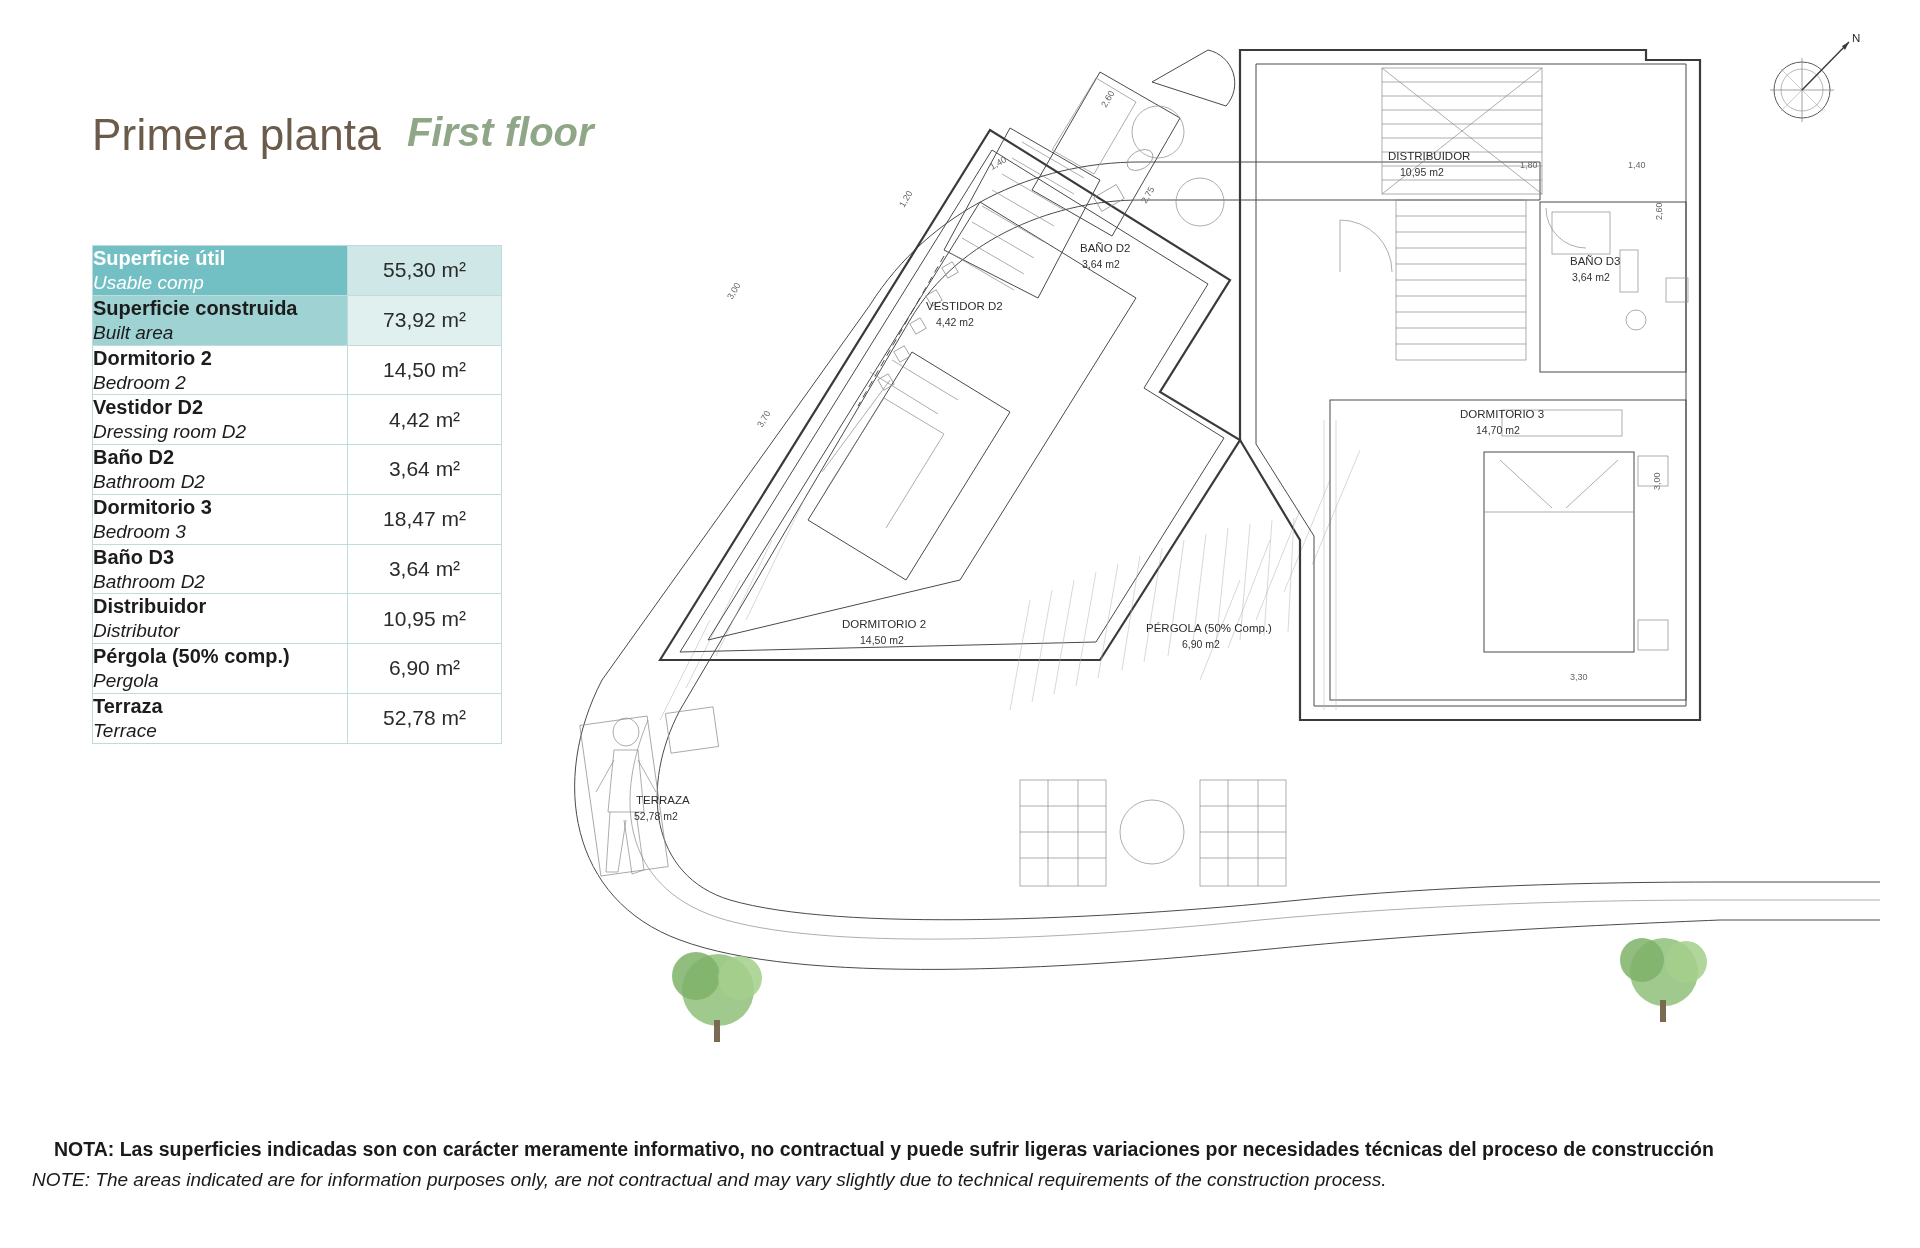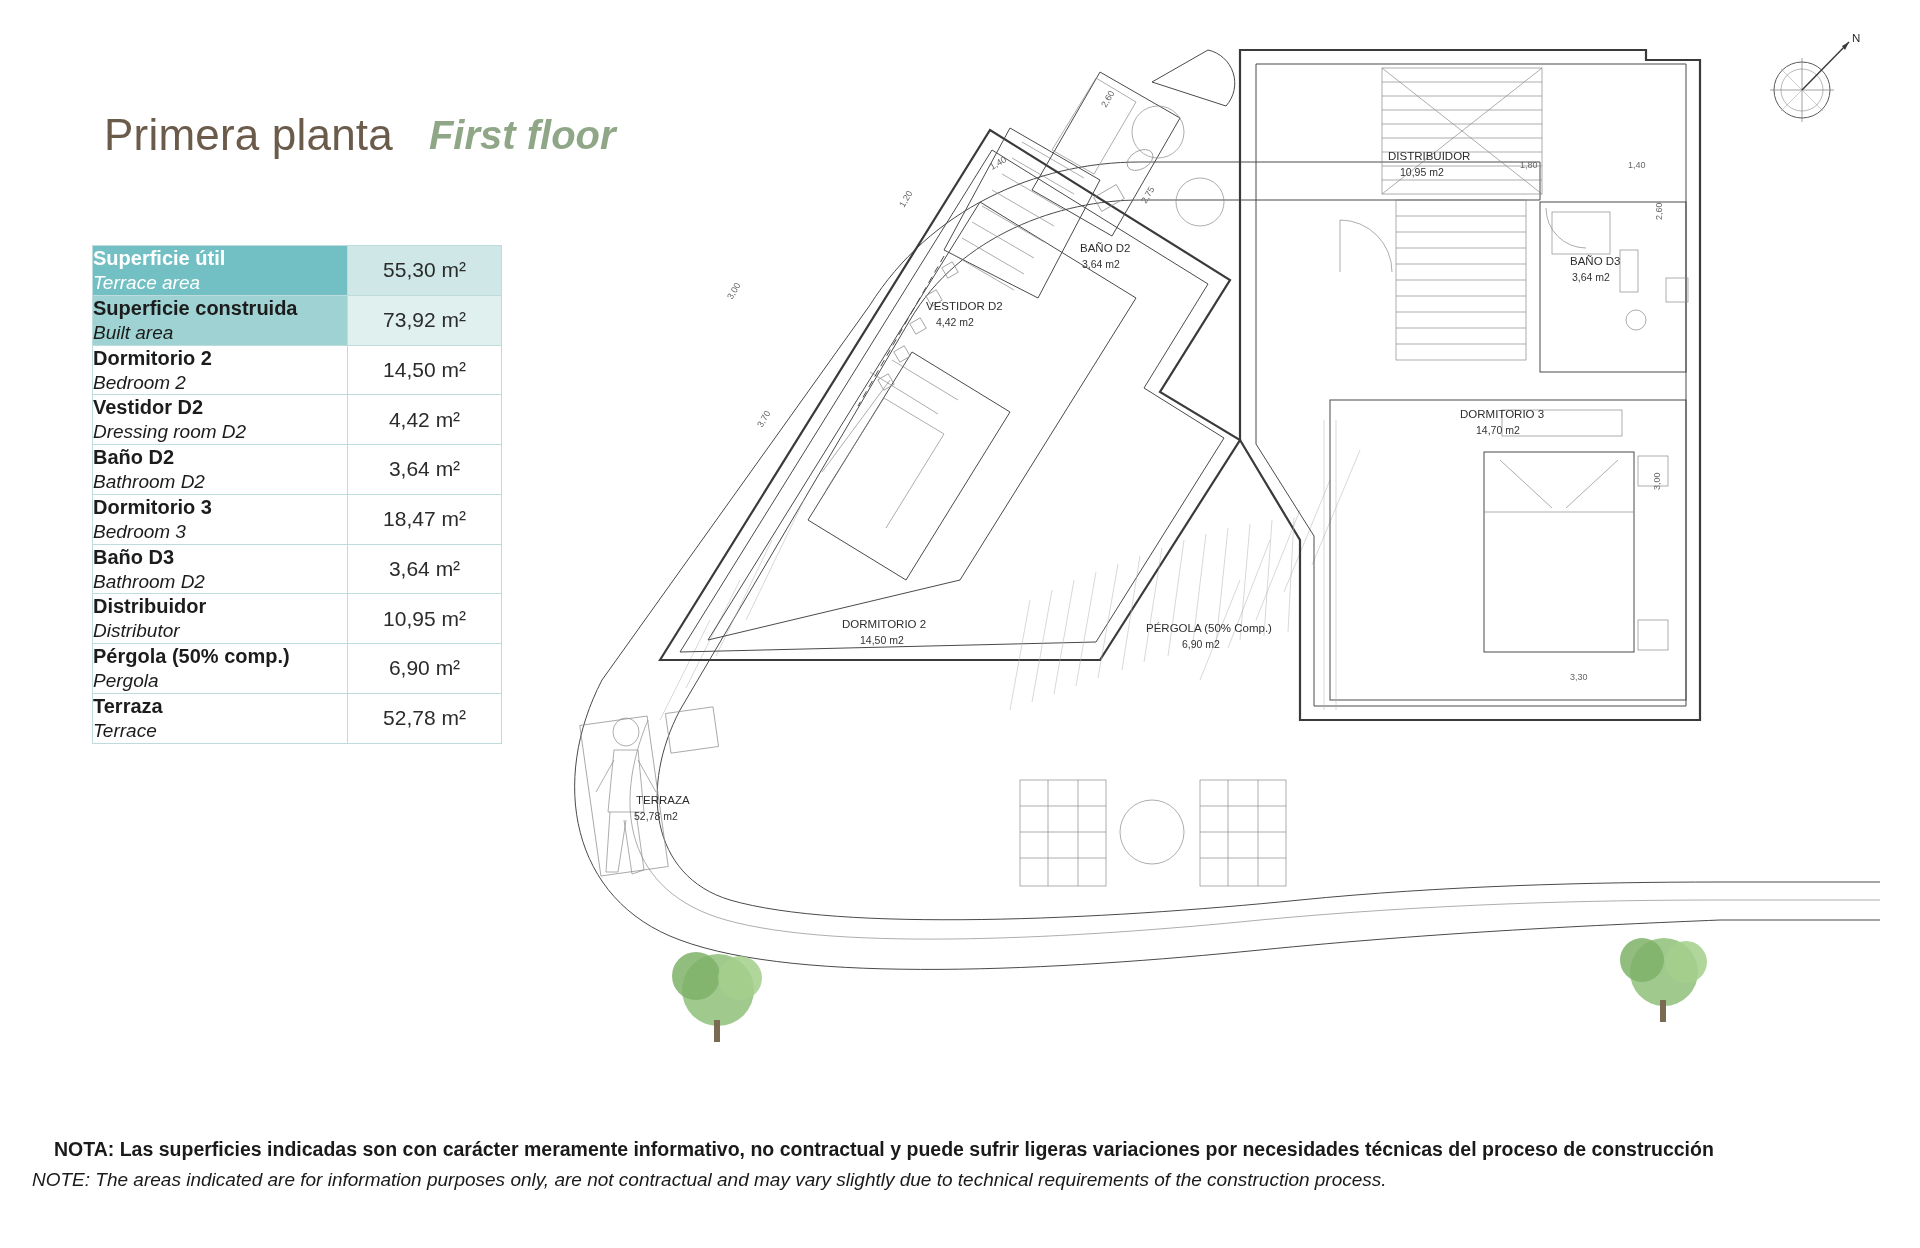--- a/index.html
+++ b/index.html
@@ -16,25 +16,25 @@
   }
   .page {
     position: absolute;
     inset: 0;
     background: #ffffff;
   }
 
   
   .title-wrap {
     position: absolute;
-    left: 104px;
+    left: 92px;
     top: 110px;
     display: flex;
-    align-items: center;
-    gap: 36px;
+    align-items: flex-start;
+    gap: 26px;
   }
   .title-es {
     font-size: 44px;
     color: #6b5b4b;
     font-weight: 400;
     letter-spacing: .2px;
   }
   .title-en {
     font-size: 40px;
     color: #8fa787;
@@ -169,21 +169,21 @@
       <polygon points="93,14 86,18 89,22" fill="#3a3a3a"></polygon>
       <text x="96" y="14" class="rlabel" font-size="13" fill="#2b2b2b">N</text>
     </svg>
   </div>
 
   <table class="table">
     <tbody>
       <tr class="row-hl1">
         <td class="cell-label">
           <span class="lbl-es">Superficie útil</span>
-          <span class="lbl-en">Terrace area</span>
+          <span class="lbl-en">Usable comp</span>
         </td>
         <td class="cell-value">55,30 m²</td>
       </tr>
       <tr class="row-hl2">
         <td class="cell-label">
           <span class="lbl-es">Superficie construida</span>
           <span class="lbl-en">Built area</span>
         </td>
         <td class="cell-value">73,92 m²</td>
       </tr>

